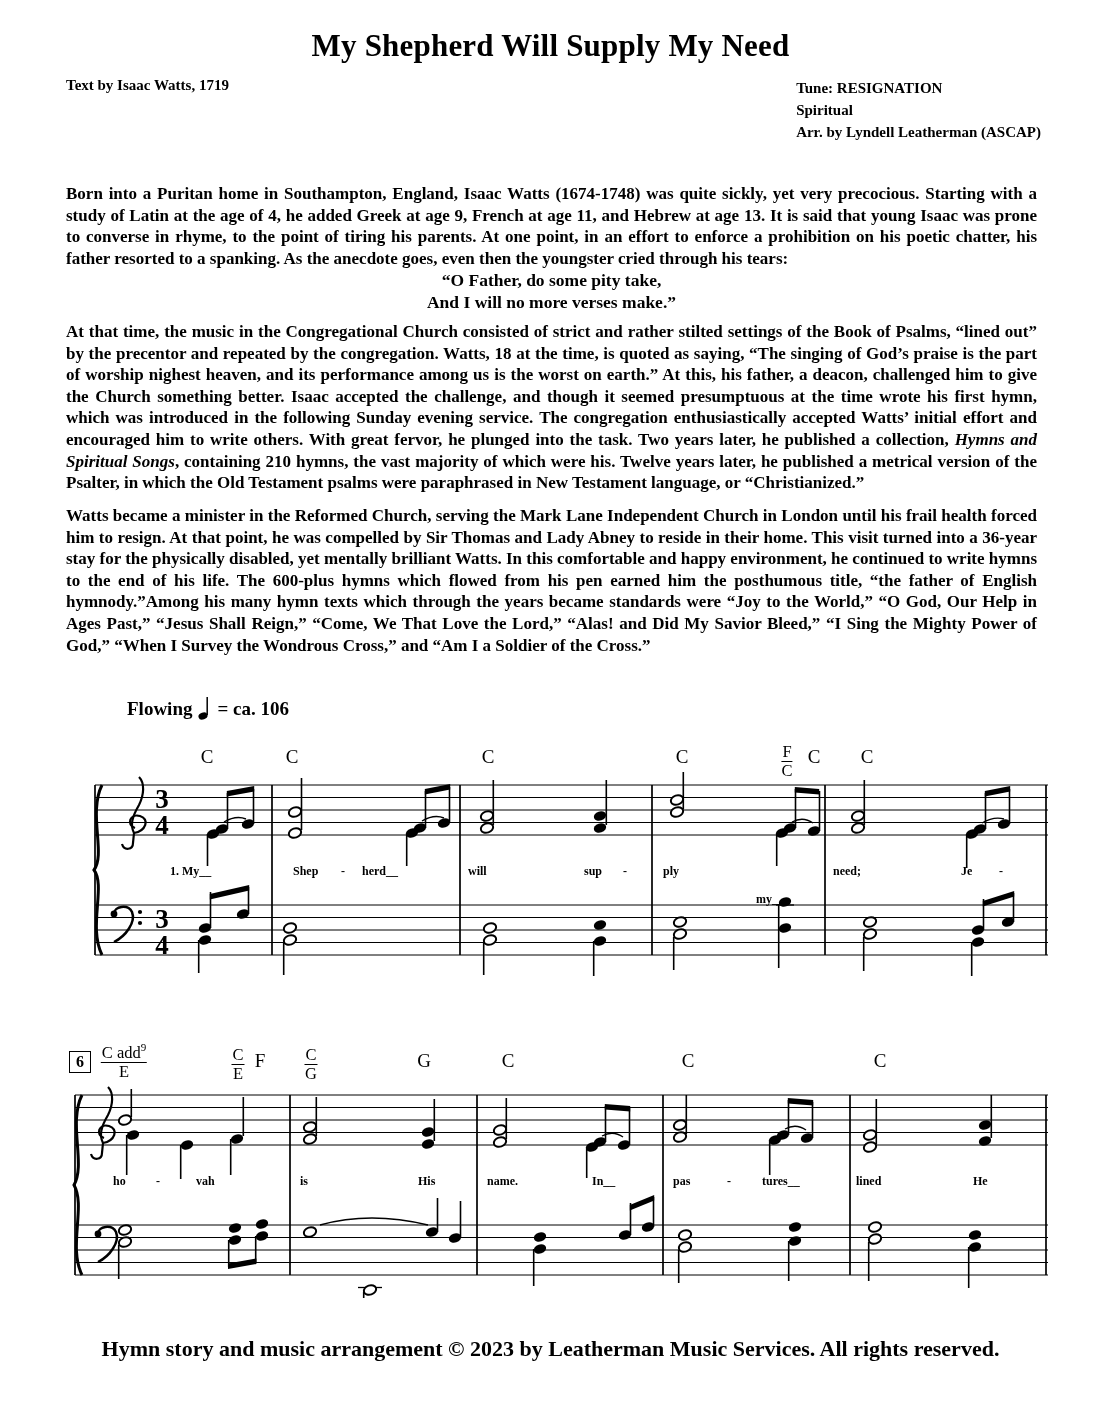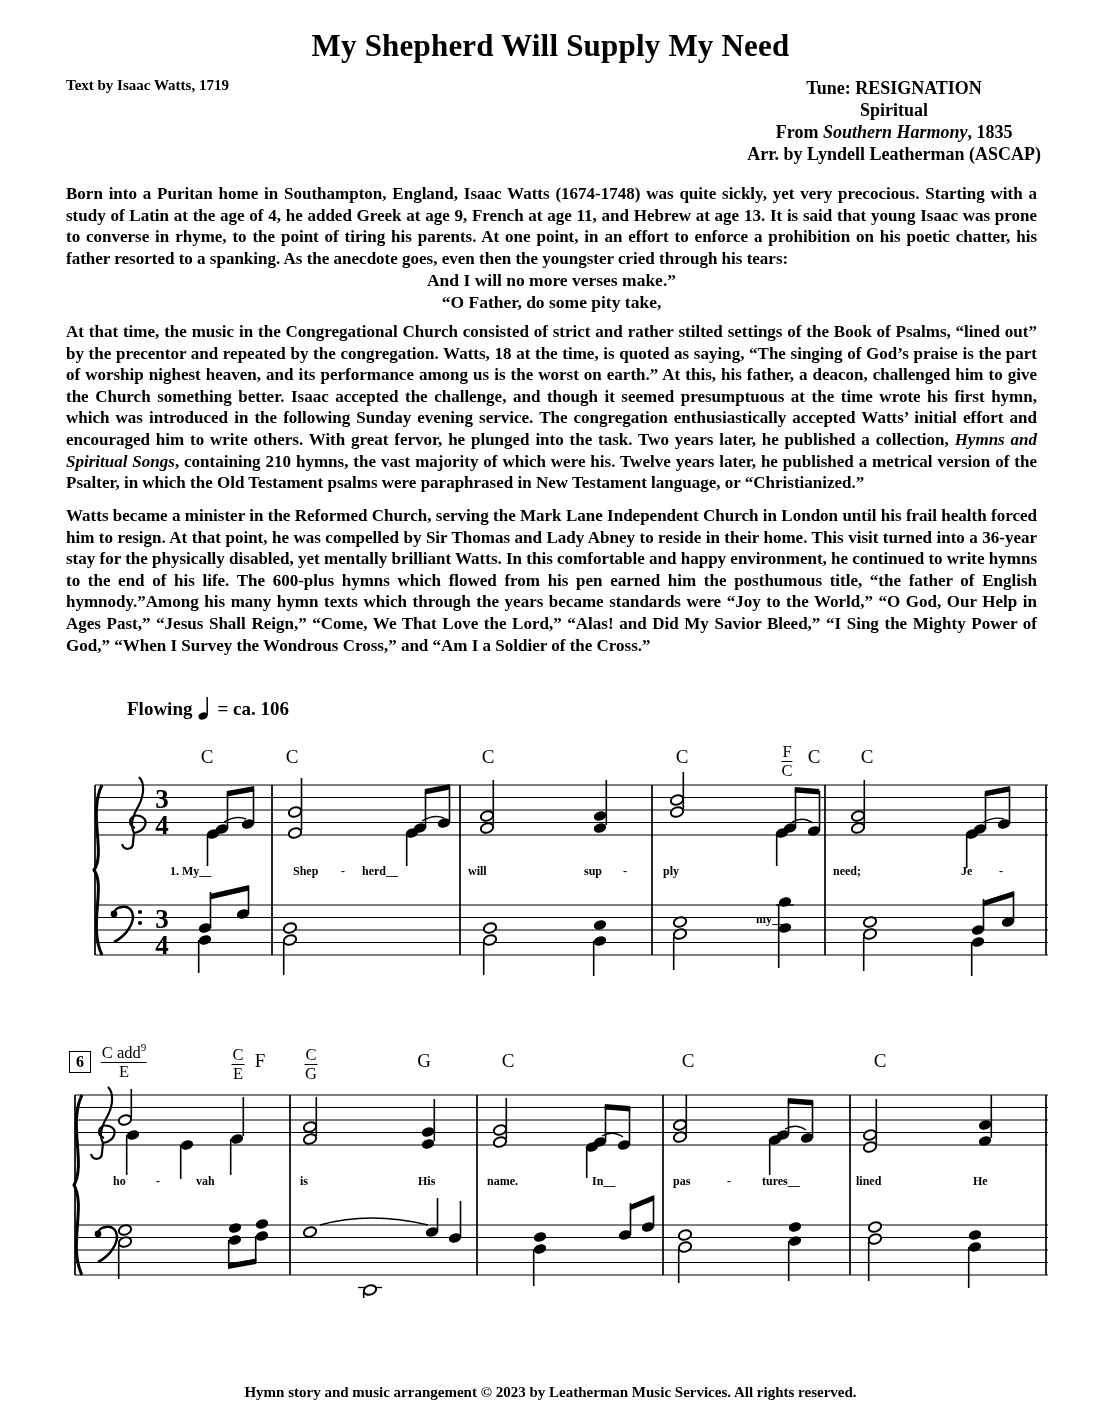--- a/index.html
+++ b/index.html
@@ -3,58 +3,57 @@
 <meta charset="utf-8">
 <style>
   * { margin:0; padding:0; box-sizing:border-box; }
   html,body { background:#fff; }
   body { width:1101px; height:1425px; position:relative; overflow:hidden;
          font-family:"Liberation Serif", serif; color:#000; }
   .abs { position:absolute; }
   .page-title { top:28px; left:0; width:1101px; text-align:center;
                 font-size:31px; font-weight:bold; letter-spacing:0.2px; }
   .credit-left { top:77px; left:66px; font-size:15px; font-weight:bold; }
-  .tune-block { top:77px; right:60px; text-align:center; font-size:18px;
+  .tune-block { top:77px; right:60px; text-align:left; font-size:15px;
                 font-weight:bold; line-height:22px; }
   .para { left:66px; width:971px; font-size:17px; font-weight:bold;
           line-height:21.6px; text-align:justify; }
   .quote { top:269px; left:66px; width:971px; text-align:center;
            font-size:17.5px; font-weight:bold; line-height:22px; }
   .tempo { top:696px; left:127px; font-size:19px; font-weight:bold;
            display:flex; align-items:center; gap:6px; }
   .footer { top:1336px; left:0; width:1101px; text-align:center;
-            font-size:15px; font-weight:bold;margin-top:48px; }
+            font-size:22px; font-weight:bold; }
   .chord { font-size:19px; transform:translateX(-50%); white-space:nowrap; }
   .chord-stack { transform:translateX(-50%); display:inline-flex;
                  flex-direction:column; align-items:center; font-size:16.5px;
                  line-height:18px; text-align:center; }
   .chord-stack .cs-top { border-bottom:1.5px solid #000; padding:0 1px; }
   .chord-stack sup { font-size:11px; vertical-align:super; }
   .lyric { font-size:12px; font-weight:bold; white-space:nowrap; }
   .measure-box { border:1.5px solid #000; font-size:16px; font-weight:bold;
                  padding:1px 6px; }
   svg text { font-family:"Liberation Serif", serif; }
   i { font-style:italic; }
 </style>
 </head>
 <body>
 
 <div class="abs page-title">My Shepherd Will Supply My Need</div>
 <div class="abs credit-left">Text by Isaac Watts, 1719</div>
 <div class="abs tune-block">
   <div>Tune: RESIGNATION</div>
   <div>Spiritual</div>
-  <div><span>From </span><i>Southern Harmony</i><span>, 1835</span></div>
   <div>Arr. by Lyndell Leatherman (ASCAP)</div>
 </div>
 
 <p class="abs para" style="top:183px">Born into a Puritan home in Southampton, England, Isaac Watts (1674-1748) was quite sickly, yet very precocious. Starting with a study of Latin at the age of 4, he added Greek at age 9, French at age 11, and Hebrew at age 13. It is said that young Isaac was prone to converse in rhyme, to the point of tiring his parents. At one point, in an effort to enforce a prohibition on his poetic chatter, his father resorted to a spanking. As the anecdote goes, even then the youngster cried through his tears:</p>
 <div class="abs quote">
+  <div>“O Father, do some pity take,</div>
   <div>And I will no more verses make.”</div>
-  <div>“O Father, do some pity take,</div>
 </div>
 <p class="abs para" style="top:321px"><span>At that time, the music in the Congregational Church consisted of strict and rather stilted settings of the Book of Psalms, “lined out” by the precentor and repeated by the congregation. Watts, 18 at the time, is quoted as saying, “The singing of God’s praise is the part of worship nighest heaven, and its performance among us is the worst on earth.” At this, his father, a deacon, challenged him to give the Church something better. Isaac accepted the challenge, and though it seemed presumptuous at the time wrote his first hymn, which was introduced in the following Sunday evening service. The congregation enthusiastically accepted Watts’ initial effort and encouraged him to write others. With great fervor, he plunged into the task. Two years later, he published a collection, </span><i>Hymns and Spiritual Songs</i><span>, containing 210 hymns, the vast majority of which were his. Twelve years later, he published a metrical version of the Psalter, in which the Old Testament psalms were paraphrased in New Testament language, or “Christianized.”</span></p>
 <p class="abs para" style="top:505px">Watts became a minister in the Reformed Church, serving the Mark Lane Independent Church in London until his frail health forced him to resign. At that point, he was compelled by Sir Thomas and Lady Abney to reside in their home. This visit turned into a 36-year stay for the physically disabled, yet mentally brilliant Watts. In this comfortable and happy environment, he continued to write hymns to the end of his life. The 600-plus hymns which flowed from his pen earned him the posthumous title, “the father of English hymnody.”Among his many hymn texts which through the years became standards were “Joy to the World,” “O God, Our Help in Ages Past,” “Jesus Shall Reign,” “Come, We That Love the Lord,” “Alas! and Did My Savior Bleed,” “I Sing the Mighty Power of God,” “When I Survey the Wondrous Cross,” and “Am I a Soldier of the Cross.”</p>
 
 <div class="abs tempo">
   <span>Flowing</span>
   <svg width="13" height="25" viewBox="0 0 13 25">
     <ellipse cx="5" cy="20" rx="4.6" ry="3.4" transform="rotate(-18 5 20)" fill="#000"></ellipse>
     <line x1="9.2" y1="19" x2="9.2" y2="1" stroke="#000" stroke-width="1.5"></line>
   </svg>
@@ -205,21 +204,21 @@
 <span class="abs chord" style="left:867px;top:746px">C</span>
 
 <span class="abs lyric" style="left:170px;top:864px">1. My__</span>
 <span class="abs lyric" style="left:293px;top:864px">Shep</span>
 <span class="abs lyric" style="left:341px;top:864px">-</span>
 <span class="abs lyric" style="left:362px;top:864px">herd__</span>
 <span class="abs lyric" style="left:468px;top:864px">will</span>
 <span class="abs lyric" style="left:584px;top:864px">sup</span>
 <span class="abs lyric" style="left:623px;top:864px">-</span>
 <span class="abs lyric" style="left:663px;top:864px">ply</span>
-<span class="abs lyric" style="left:756px;top:912px">my__</span>
+<span class="abs lyric" style="left:756px;top:892px">my__</span>
 <span class="abs lyric" style="left:833px;top:864px">need;</span>
 <span class="abs lyric" style="left:961px;top:864px">Je</span>
 <span class="abs lyric" style="left:999px;top:864px">-</span>
 
 <svg class="abs" style="left:40px; top:1083px" width="1015" height="215" viewBox="0 0 1015 215">
   <g stroke="#000" stroke-width="1">
     <line x1="35" y1="12" x2="1008" y2="12"></line>
       <line x1="35" y1="24.5" x2="1008" y2="24.5"></line>
     <line x1="35" y1="37" x2="1008" y2="37"></line>
       <line x1="35" y1="49.5" x2="1008" y2="49.5"></line>

